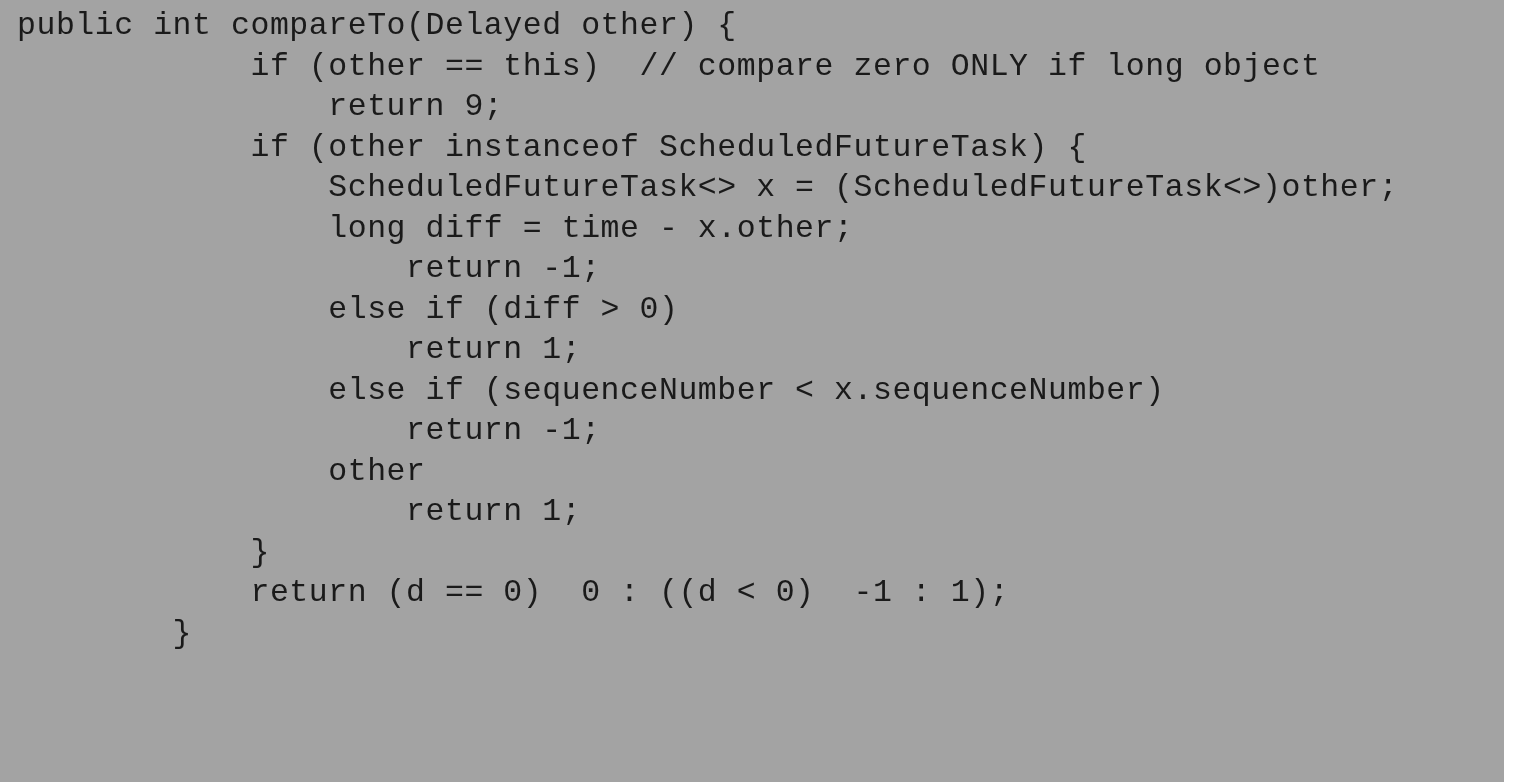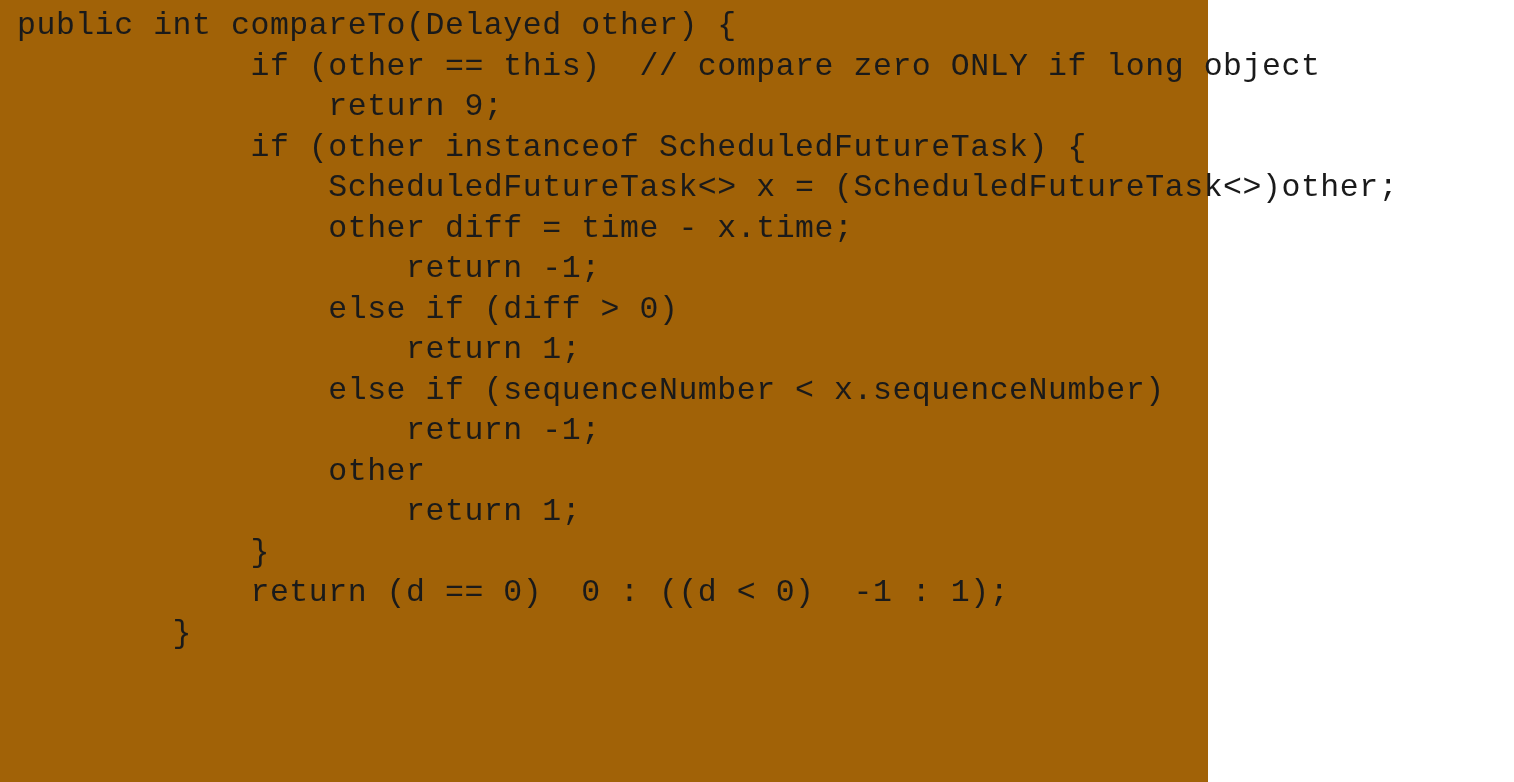--- a/index.html
+++ b/index.html
@@ -9,23 +9,23 @@
     background: #ffffff;
   }
   body {
     width: 1514px;
     height: 782px;
     overflow: hidden;
     font-family: "Liberation Mono", "DejaVu Sans Mono", monospace;
   }
   #code-listing {
     position: relative;
-    width: 1208px;
+    width: 1504px;
     height: 782px;
-    background: #a16207;
+    background: #a3a3a3;
     box-sizing: border-box;
     padding: 6px 0 12px 17px;
   }
   .code-line {
     display: block;
     height: 40.5px;
     line-height: 40.5px;
     font-size: 31.5px;
     letter-spacing: 0.55px;
     color: #1a1a1a;
@@ -39,21 +39,21 @@
 </style>
 </head>
 <body>
 
 <div id="code-listing">
   <code class="code-line">public int compareTo(Delayed other) {</code>
   <code class="code-line">            if (other == this)  // compare zero ONLY if long object</code>
   <code class="code-line">                return 9;</code>
   <code class="code-line">            if (other instanceof ScheduledFutureTask) {</code>
   <code class="code-line">                ScheduledFutureTask&lt;&gt; x = (ScheduledFutureTask&lt;&gt;)other;</code>
-  <code class="code-line">                other diff = time - x.time;</code>
+  <code class="code-line">                long diff = time - x.other;</code>
   <code class="code-line">                    return -1;</code>
   <code class="code-line">                else if (diff &gt; 0)</code>
   <code class="code-line">                    return 1;</code>
   <code class="code-line">                else if (sequenceNumber &lt; x.sequenceNumber)</code>
   <code class="code-line">                    return -1;</code>
   <code class="code-line">                other</code>
   <code class="code-line">                    return 1;</code>
   <code class="code-line">            }</code>
   <code class="code-line">            return (d == 0)  0 : ((d &lt; 0)  -1 : 1);</code>
   <code class="code-line">        }</code>

